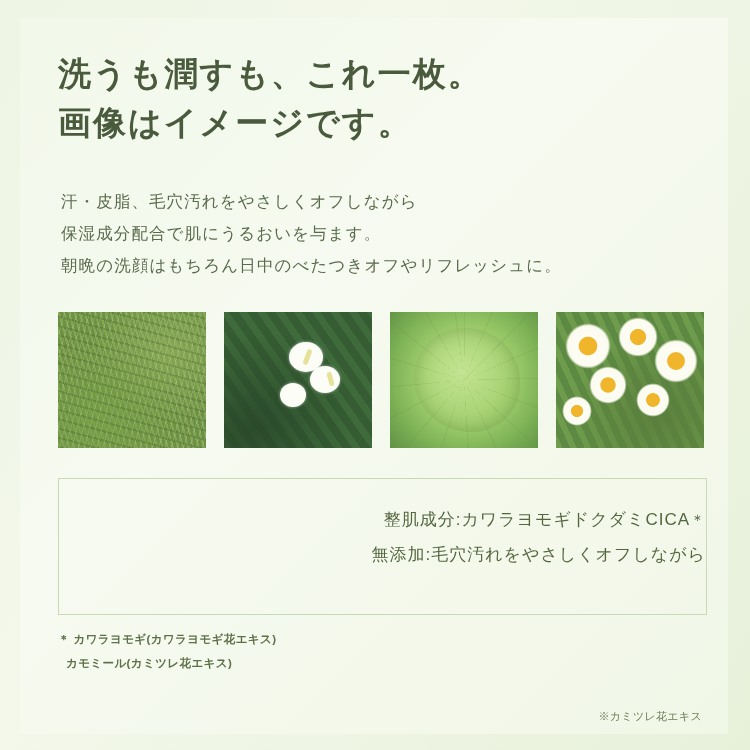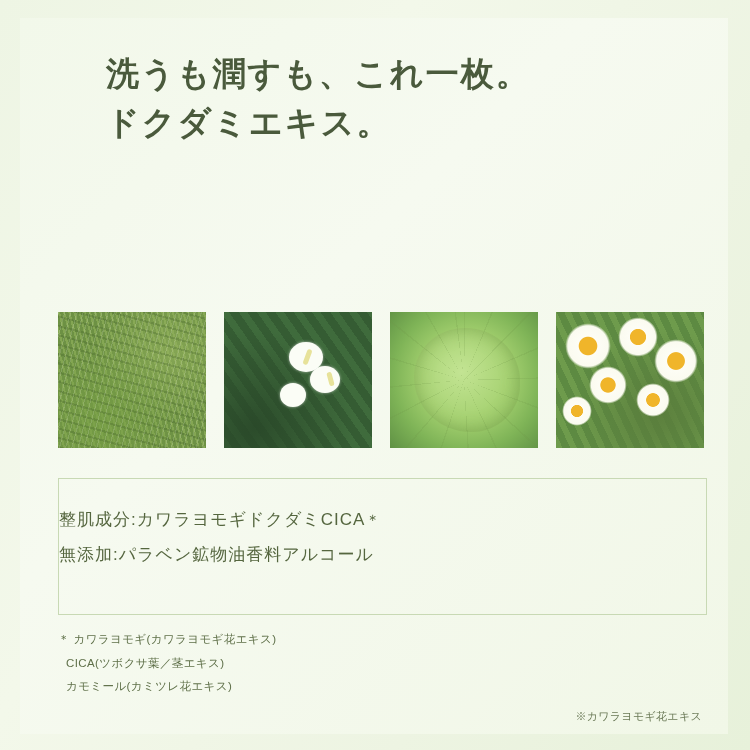--- a/index.html
+++ b/index.html
@@ -33,21 +33,20 @@
     left: 38px;
     top: 32px;
     color: #4a5a3c;
     font-size: 33px;
     font-weight: bold;
     letter-spacing: 2px;
     line-height: 1.48;
   }
   .headline div {
     white-space: nowrap;
-    margin-left: 48px;
   }
   .lead {
     position: absolute;
     left: 41px;
     top: 167px;
     color: #5a6a4c;
     font-size: 16.5px;
     line-height: 1.95;
     letter-spacing: 1.1px;
   }
@@ -145,63 +144,69 @@
     width: 649px;
     height: 137px;
     border: 1px solid #c8d9b4;
     box-sizing: border-box;
   }
   .ing-list {
     position: absolute;
     left: 0;
     top: 23px;
     width: 100%;
-    text-align: left;
+    text-align: right;
   }
   .ing-list div {
     color: #55663f;
     font-size: 17px;
     letter-spacing: 1px;
     line-height: 2.08;
     white-space: nowrap;
   }
   .ing-list .star {
     font-size: 15px;
   }
   .notes {
     position: absolute;
     left: 38px;
     top: 610px;
     color: #5f7049;
     font-size: 11.5px;
     line-height: 2.05;
     letter-spacing: .4px;
+    font-weight: bold;
   }
   .notes div { white-space: nowrap; }
   .notes .indent1 { padding-left: 8px; }
   .disclaimer {
     position: absolute;
     right: 26px;
     bottom: 10px;
     color: #6b7a57;
     font-size: 11px;
     letter-spacing: .3px;
   }
 </style>
 </head>
 <body>
 
 <div id="page">
   <div id="inner">
 
     <div class="headline">
       <div>洗うも潤すも、これ一枚。</div>
-      <div>ドクダミエキス。</div>
-    </div>
-
+      <div>画像はイメージです。</div>
+    </div>
+
+    <div class="lead">
+      <div>汗・皮脂、毛穴汚れをやさしくオフしながら</div>
+      <div>保湿成分配合で肌にうるおいを与ます。</div>
+      <div>朝晩の洗顔はもちろん日中のべたつきオフやリフレッシュに。</div>
+    </div>
 
     <div class="photos">
       <div class="photo ph1"></div>
       <div class="photo ph2">
         <div class="fl" style="left:44%;top:22%;width:34px;height:30px;"></div>
         <div class="fl" style="left:58%;top:40%;width:30px;height:27px;"></div>
         <div class="fl" style="left:38%;top:52%;width:26px;height:24px;"></div>
         <div class="stamen" style="left:55%;top:27%;width:5px;height:16px;transform:rotate(20deg);"></div>
         <div class="stamen" style="left:70%;top:44%;width:5px;height:14px;transform:rotate(-15deg);"></div>
       </div>
@@ -212,25 +217,24 @@
         <div class="daisy" style="left:66%;top:20%;width:44px;height:44px;"></div>
         <div class="daisy" style="left:22%;top:40%;width:38px;height:38px;"></div>
         <div class="daisy" style="left:54%;top:52%;width:34px;height:34px;"></div>
         <div class="daisy" style="left:4%;top:62%;width:30px;height:30px;"></div>
       </div>
     </div>
 
     <div class="ingredients">
       <div class="ing-list">
         <div><span>整肌成分:カワラヨモギドクダミCICA</span><span class="star">＊</span></div>
-        <div>無添加:パラベン鉱物油香料アルコール</div>
+        <div>無添加:毛穴汚れをやさしくオフしながら</div>
       </div>
     </div>
 
     <div class="notes">
       <div>＊ カワラヨモギ(カワラヨモギ花エキス)</div>
-      <div class="indent1">CICA(ツボクサ葉／茎エキス)</div>
       <div class="indent1">カモミール(カミツレ花エキス)</div>
     </div>
 
-    <div class="disclaimer">※カワラヨモギ花エキス</div>
+    <div class="disclaimer">※カミツレ花エキス</div>
   </div>
 </div>
 
 </body></html>

